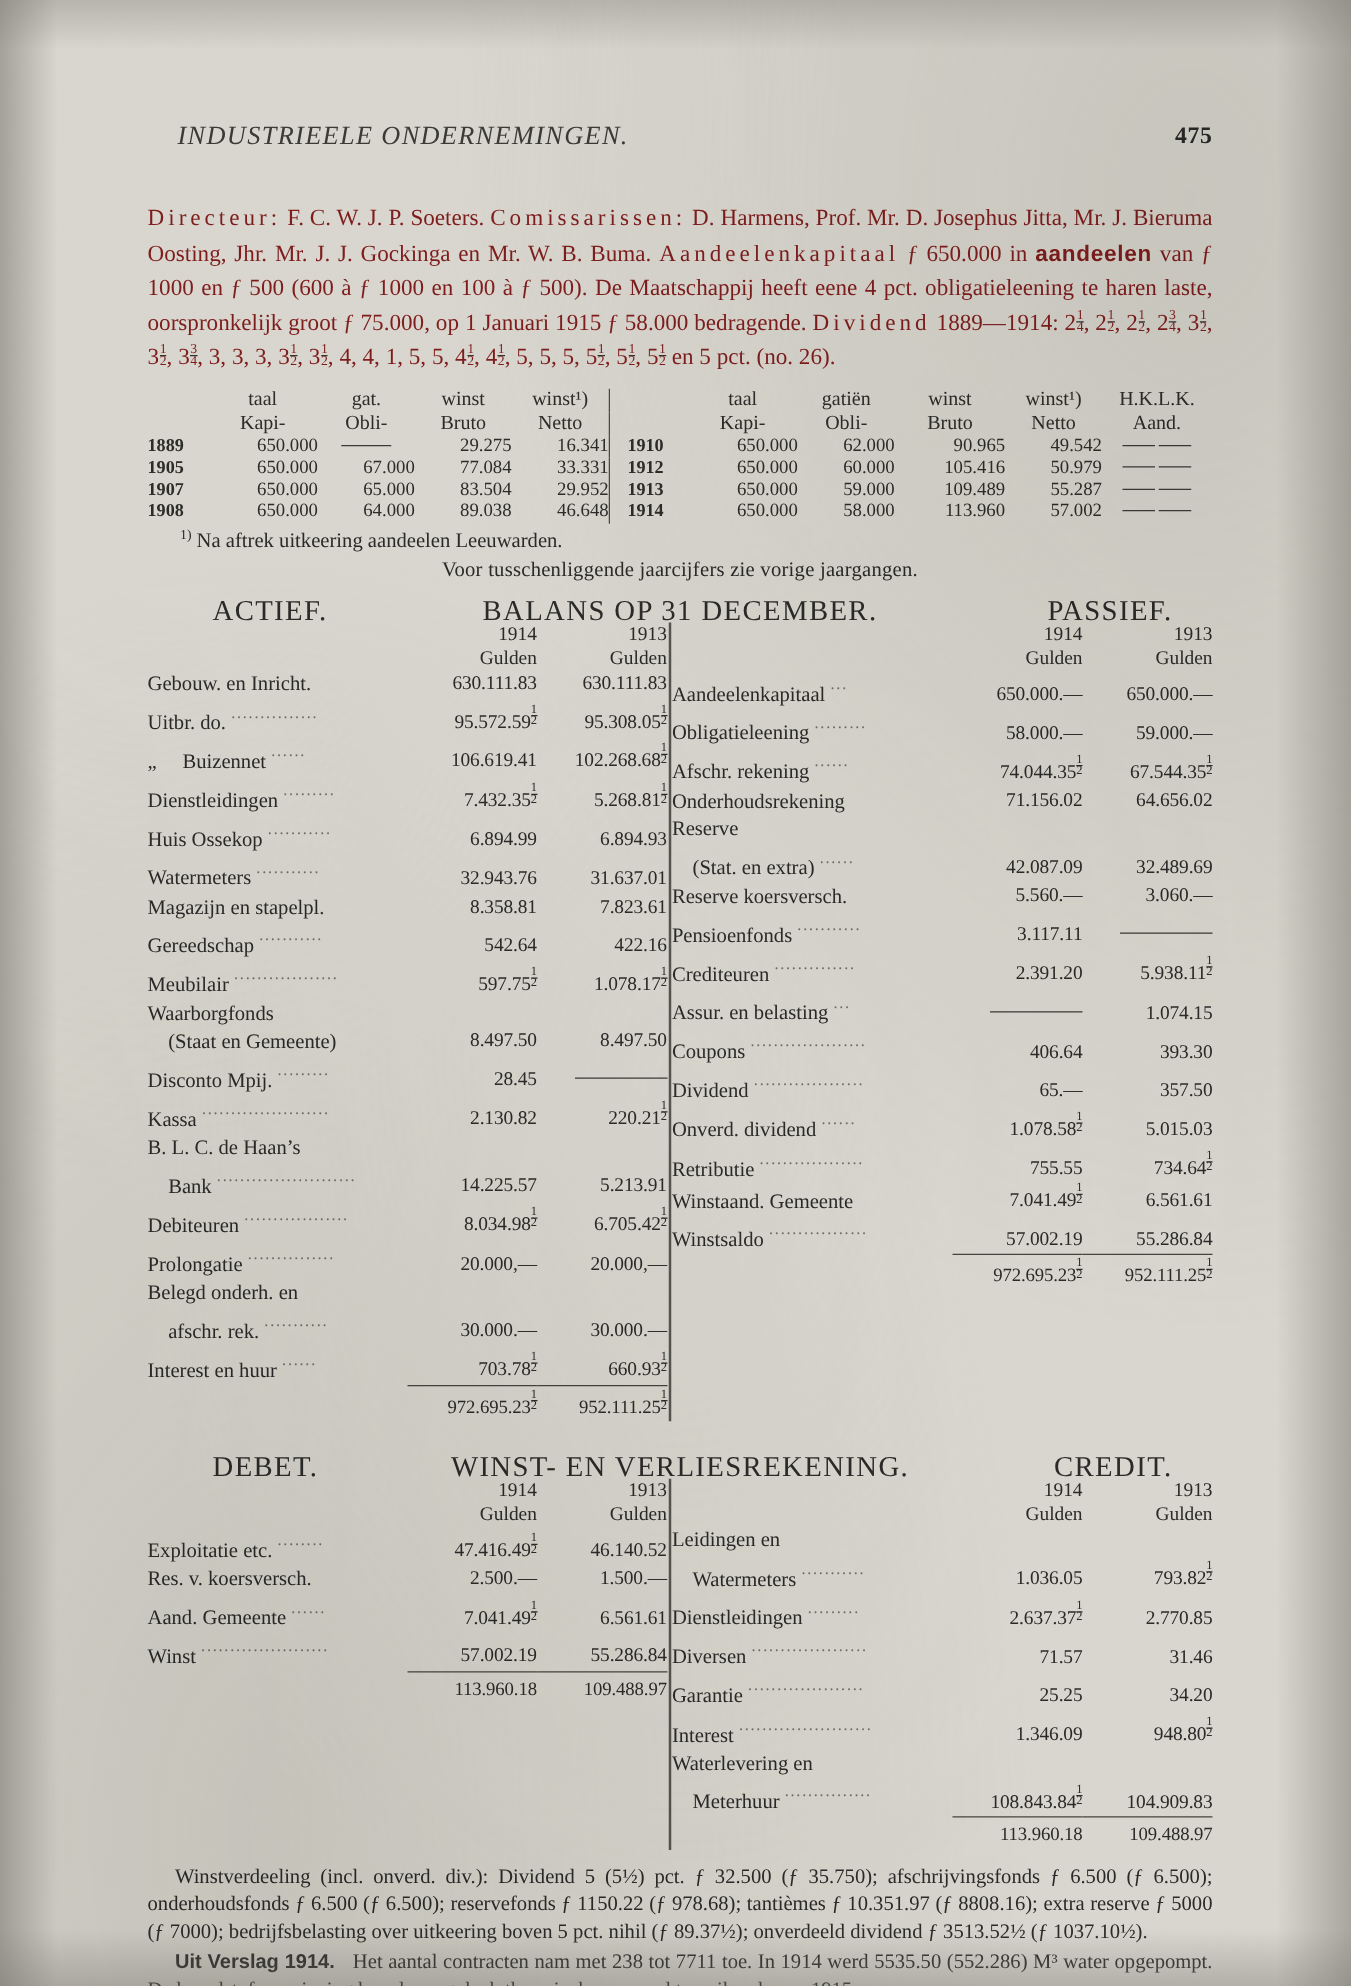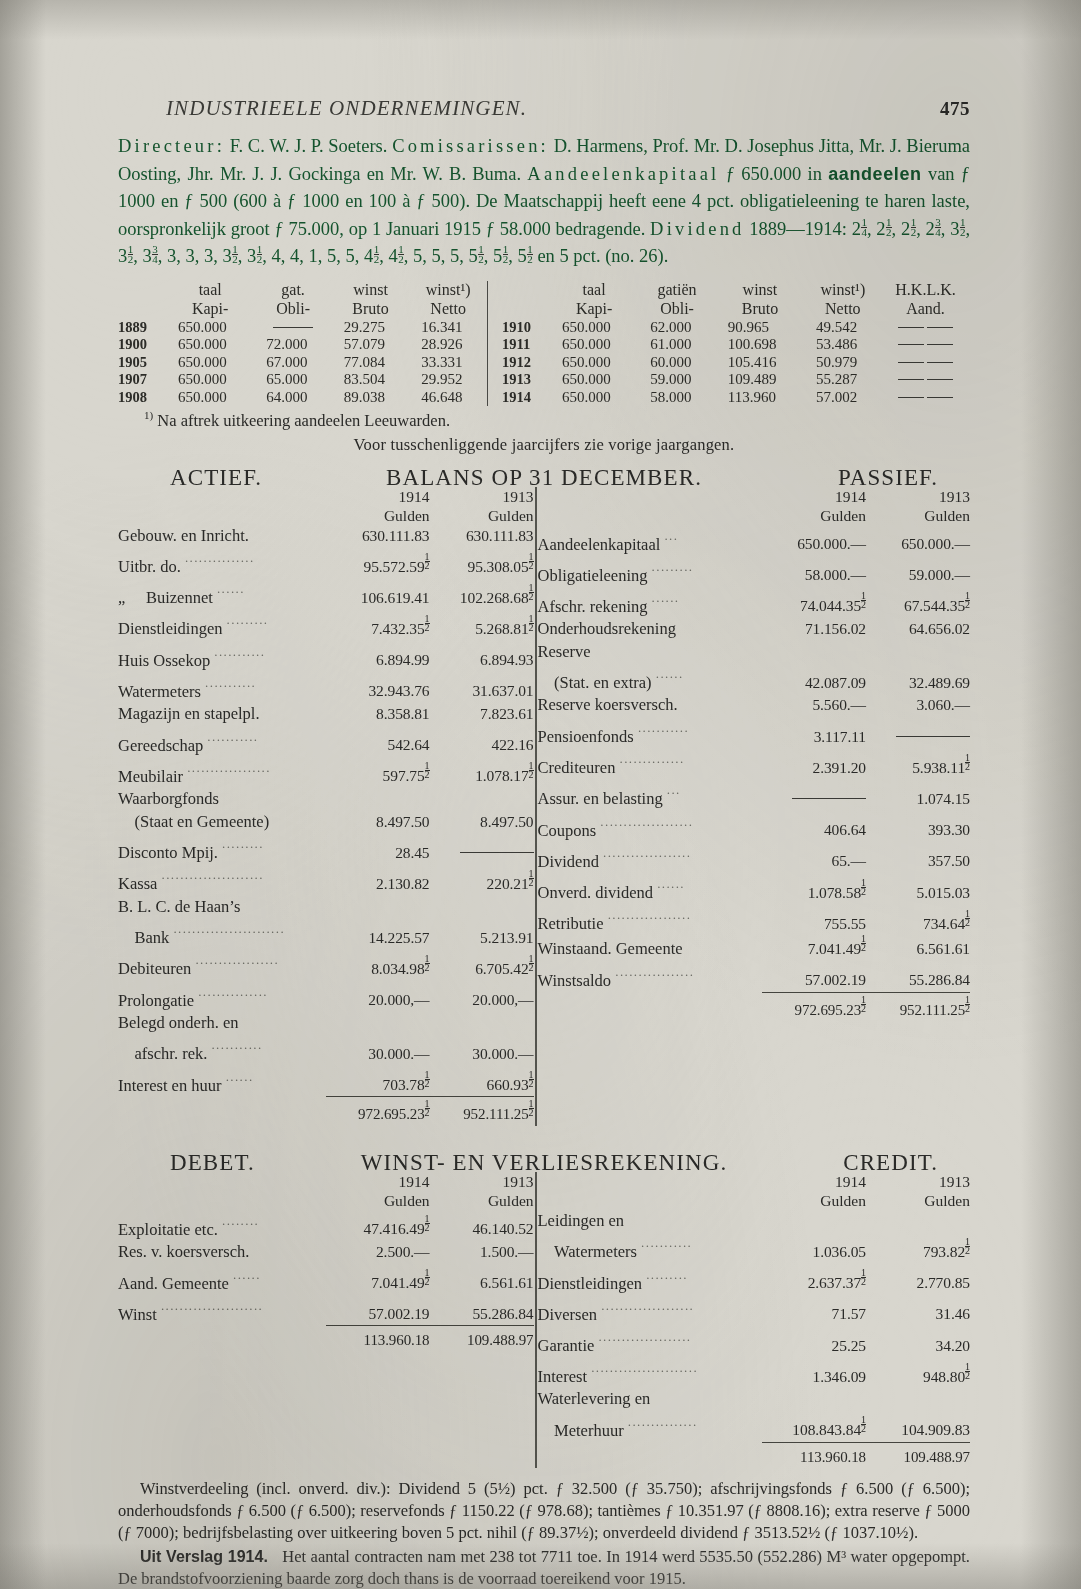--- a/index.html
+++ b/index.html
@@ -62,43 +62,43 @@
     width: 852px;
   }
 
   
   .runhead {
     position: relative;
     height: 34px;
   }
   .runhead .title {
     position: absolute;
-    left: 48px;
+    left: 24px;
     top: 0;
     font-style: italic;
     font-size: 21px;
     letter-spacing: 1.1px;
     color: #3a3a36;
   }
   .runhead .folio {
     position: absolute;
     right: 0;
     top: 2px;
     font-size: 19px;
     font-weight: bold;
     letter-spacing: .5px;
   }
 
   
   .intro {
-    margin-top: 3px;
+    margin-top: 32px;
     font-size: 18.5px;
     line-height: 27.5px;
     text-align: justify;
-    color: #14532d;
+    color: #7f1d1d;
   }
   .intro .spaced { letter-spacing: 3.2px; }
   .intro .bold-spaced { font-family: "Liberation Sans", sans-serif; font-weight: bold; font-size: 18px; letter-spacing: .6px; }
   .frac {
     display: inline-block;
     font-size: 11px;
     line-height: 9px;
     vertical-align: -1px;
     text-align: center;
     margin-left: .5px;
@@ -120,21 +120,21 @@
     white-space: nowrap;
   }
   .stats .hd {
     font-size: 16px;
     text-align: center;
     font-weight: normal;
     line-height: 18px;
     padding-bottom: 1px;
   }
   .stats .yr { text-align: left; font-weight: bold; font-size: 14.5px; padding-right: 4px; }
-  .stats .num { text-align: left; padding-left: 12px; }
+  .stats .num { text-align: right; padding-left: 12px; }
   .stats .sep {
     border-left: 1.4px solid #4a4a46;
     width: 14px;
   }
   .dash-cell { text-align: center; }
   .dash {
     display: inline-block;
     width: 40px;
     border-top: 1.6px solid #3a3a36;
     vertical-align: 4px;
@@ -327,34 +327,20 @@
             <td class="num">16.341</td>
             <td class="sep"></td>
             <td class="yr">1910</td>
             <td class="num">650.000</td>
             <td class="num">62.000</td>
             <td class="num">90.965</td>
             <td class="num">49.542</td>
             <td class="aand"><span class="dash-sm"></span>&nbsp;<span class="dash-sm"></span></td>
           </tr>
           <tr>
-            <td class="yr">1900</td>
-            <td class="num">650.000</td>
-            <td class="num">72.000</td>
-            <td class="num">57.079</td>
-            <td class="num">28.926</td>
-            <td class="sep"></td>
-            <td class="yr">1911</td>
-            <td class="num">650.000</td>
-            <td class="num">61.000</td>
-            <td class="num">100.698</td>
-            <td class="num">53.486</td>
-            <td class="aand"><span class="dash-sm"></span>&nbsp;<span class="dash-sm"></span></td>
-          </tr>
-          <tr>
             <td class="yr">1905</td>
             <td class="num">650.000</td>
             <td class="num">67.000</td>
             <td class="num">77.084</td>
             <td class="num">33.331</td>
             <td class="sep"></td>
             <td class="yr">1912</td>
             <td class="num">650.000</td>
             <td class="num">60.000</td>
             <td class="num">105.416</td>

